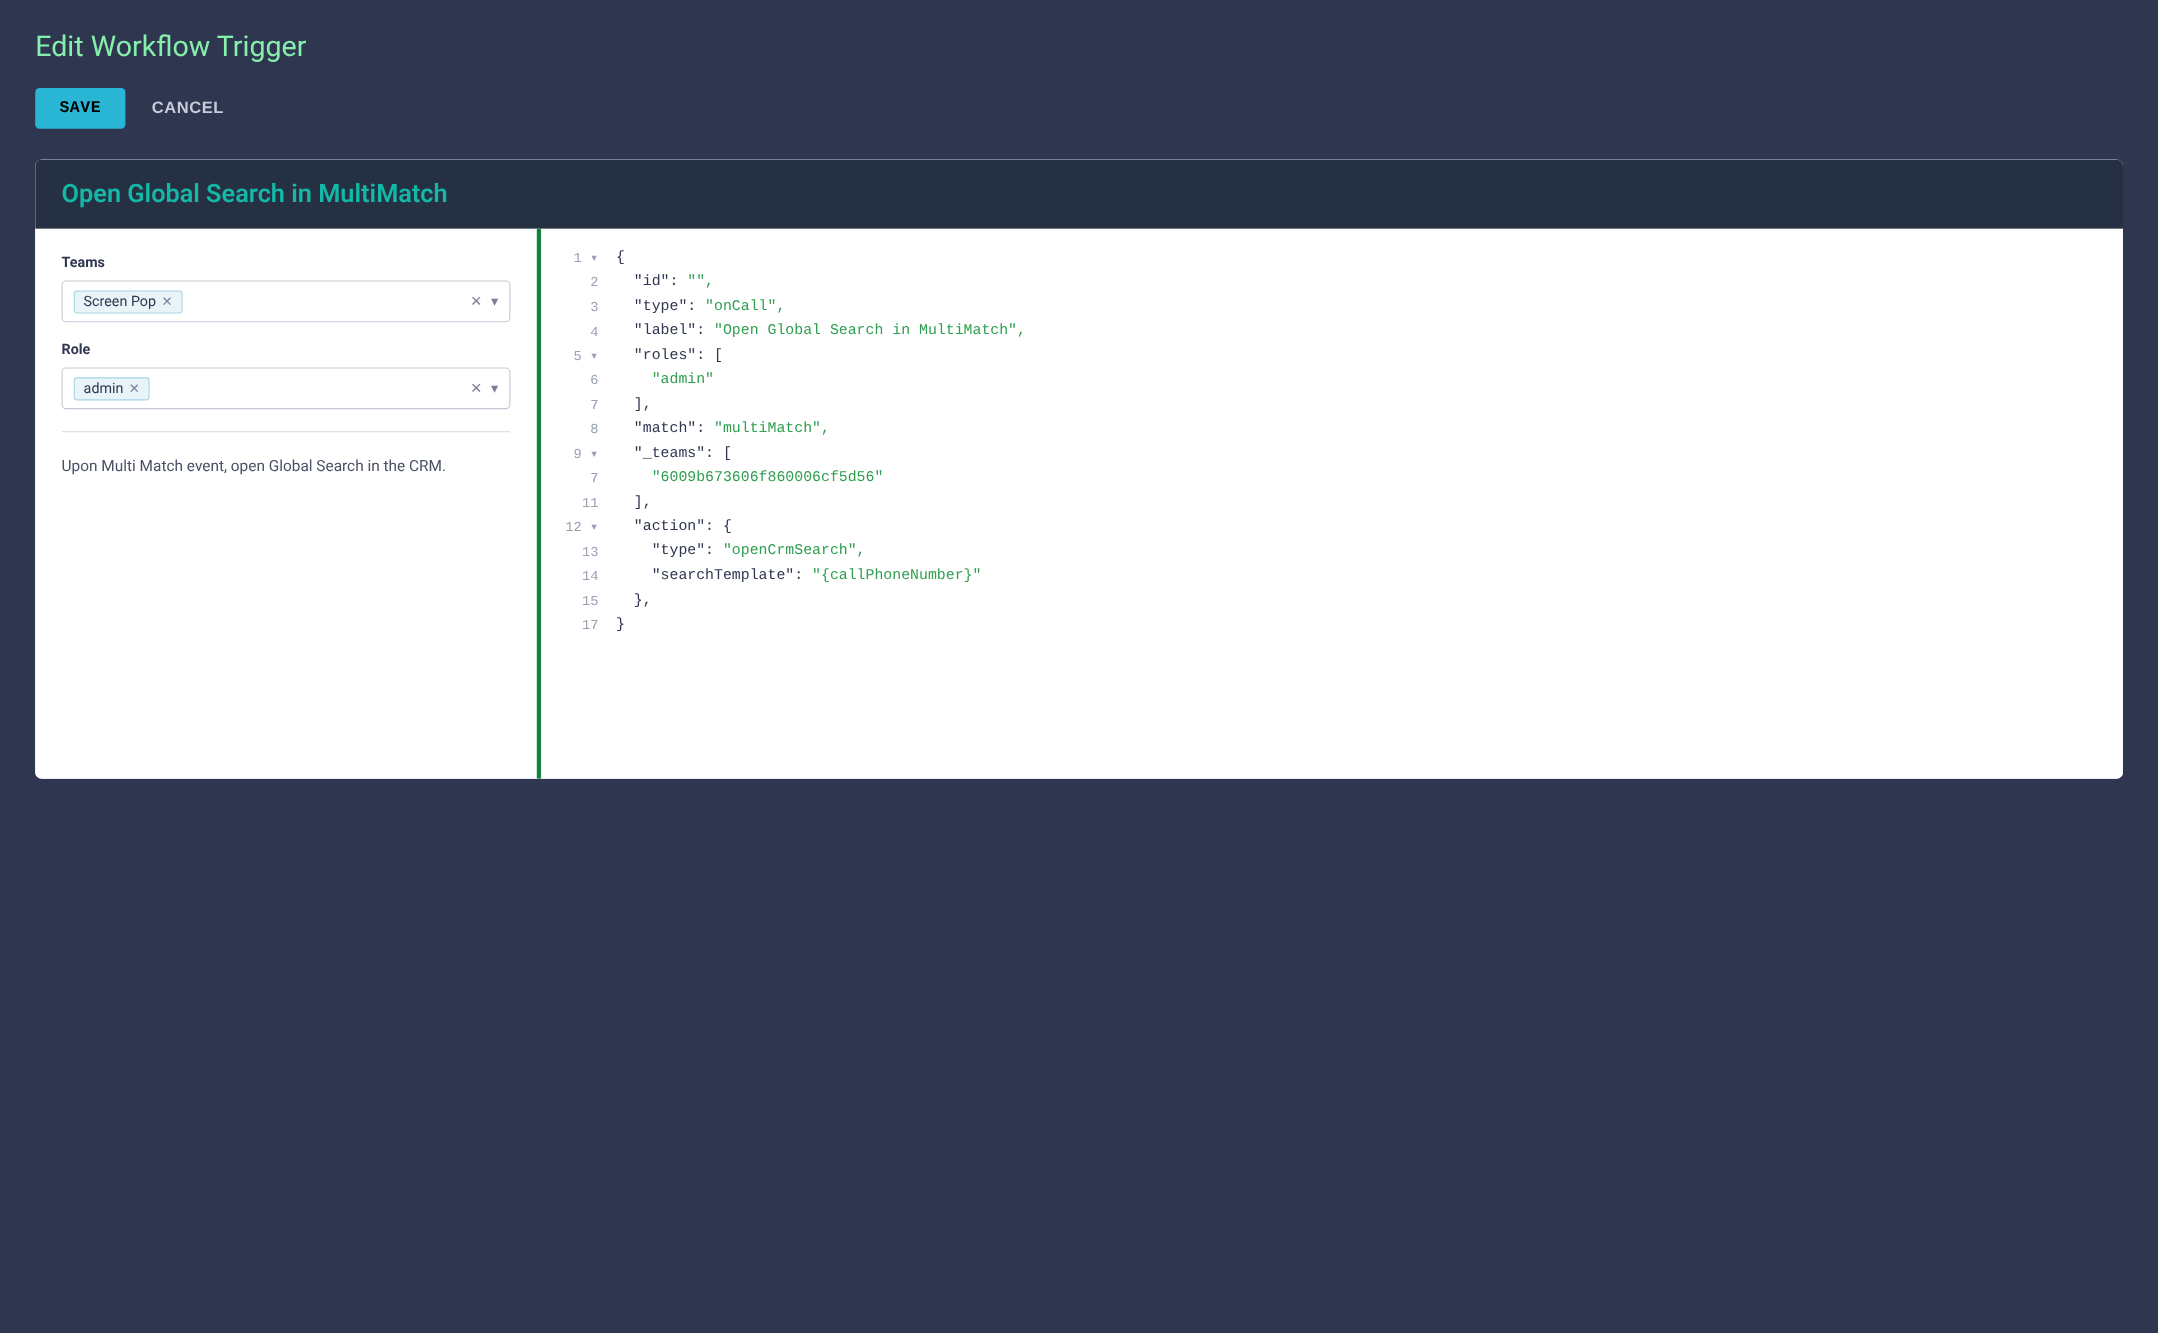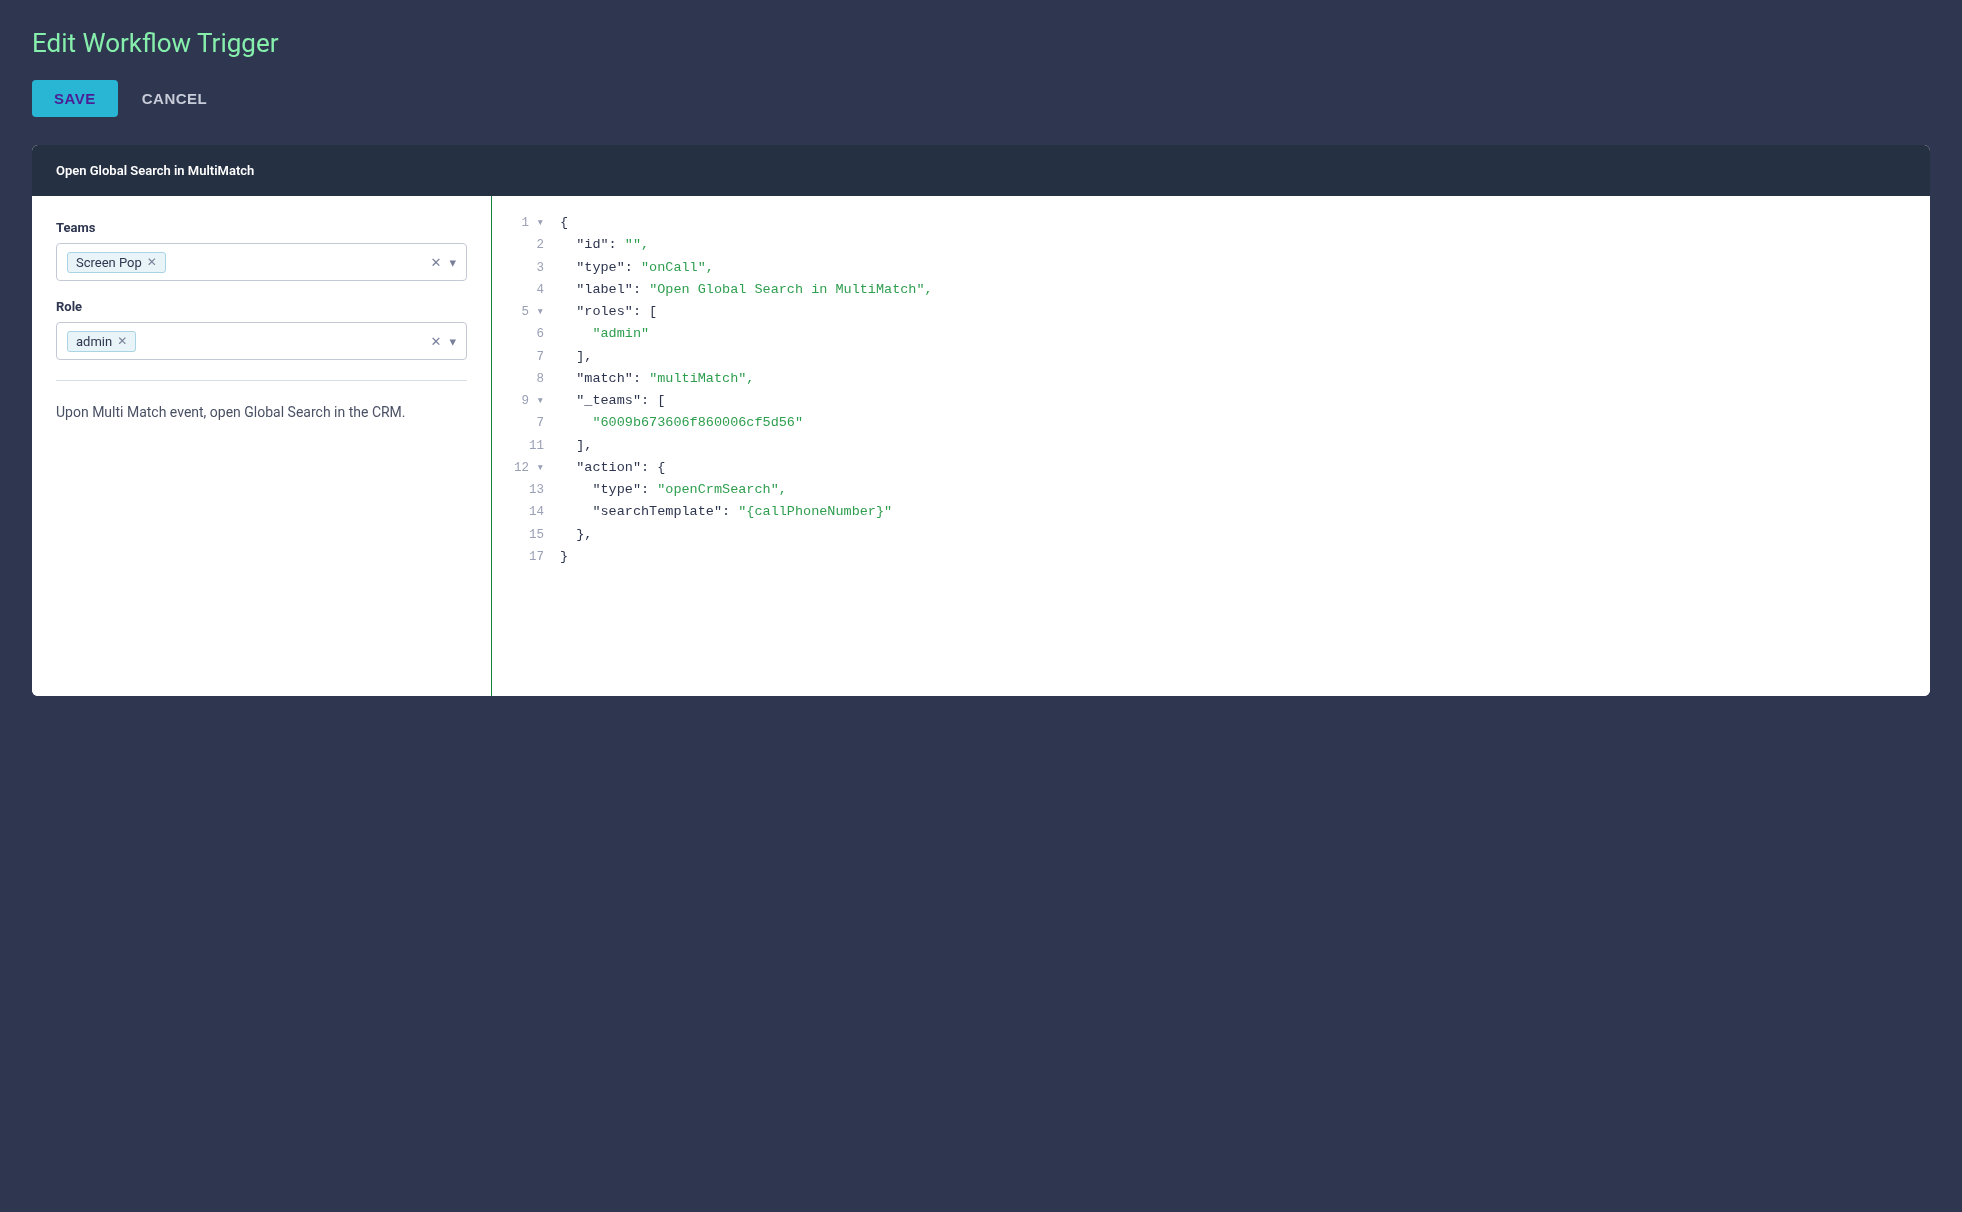--- a/index.html
+++ b/index.html
@@ -24,63 +24,64 @@
 
     .toolbar {
       display: flex;
       align-items: center;
       gap: 24px;
       margin-bottom: 28px;
     }
 
     .btn-save {
       background: #29b6d5;
-      color: #4c1d95;
+      color: #000000;
       font-size: 15px;
       font-weight: 700;
       border: none;
       border-radius: 4px;
       padding: 10px 22px;
       cursor: pointer;
       letter-spacing: 0.5px;
+      font-family: Liberation Mono, monospace;
     }
 
     .btn-cancel {
       background: transparent;
       color: #c8ccd8;
       font-size: 15px;
       font-weight: 600;
       border: none;
       cursor: pointer;
       letter-spacing: 0.5px;
     }
 
     .card {
       background: #ffffff;
       border-radius: 6px;
       overflow: hidden;
     }
 
     .card-header {
       background: #263043;
-      color: #ffffff;
-      font-size: 13px;
+      color: #14b8a6;
+      font-size: 23px;
       font-weight: 600;
       padding: 18px 24px;
     }
 
     .card-body {
       display: flex;
       min-height: 500px;
     }
 
     .left-panel {
       width: 460px;
       min-width: 460px;
-      border-right: 1px solid #15803d;
+      border-right: 4px solid #15803d;
       padding: 24px;
       background: #fff;
     }
 
     .field-label {
       font-size: 13px;
       font-weight: 700;
       color: #2e3650;
       margin-bottom: 8px;
     }

